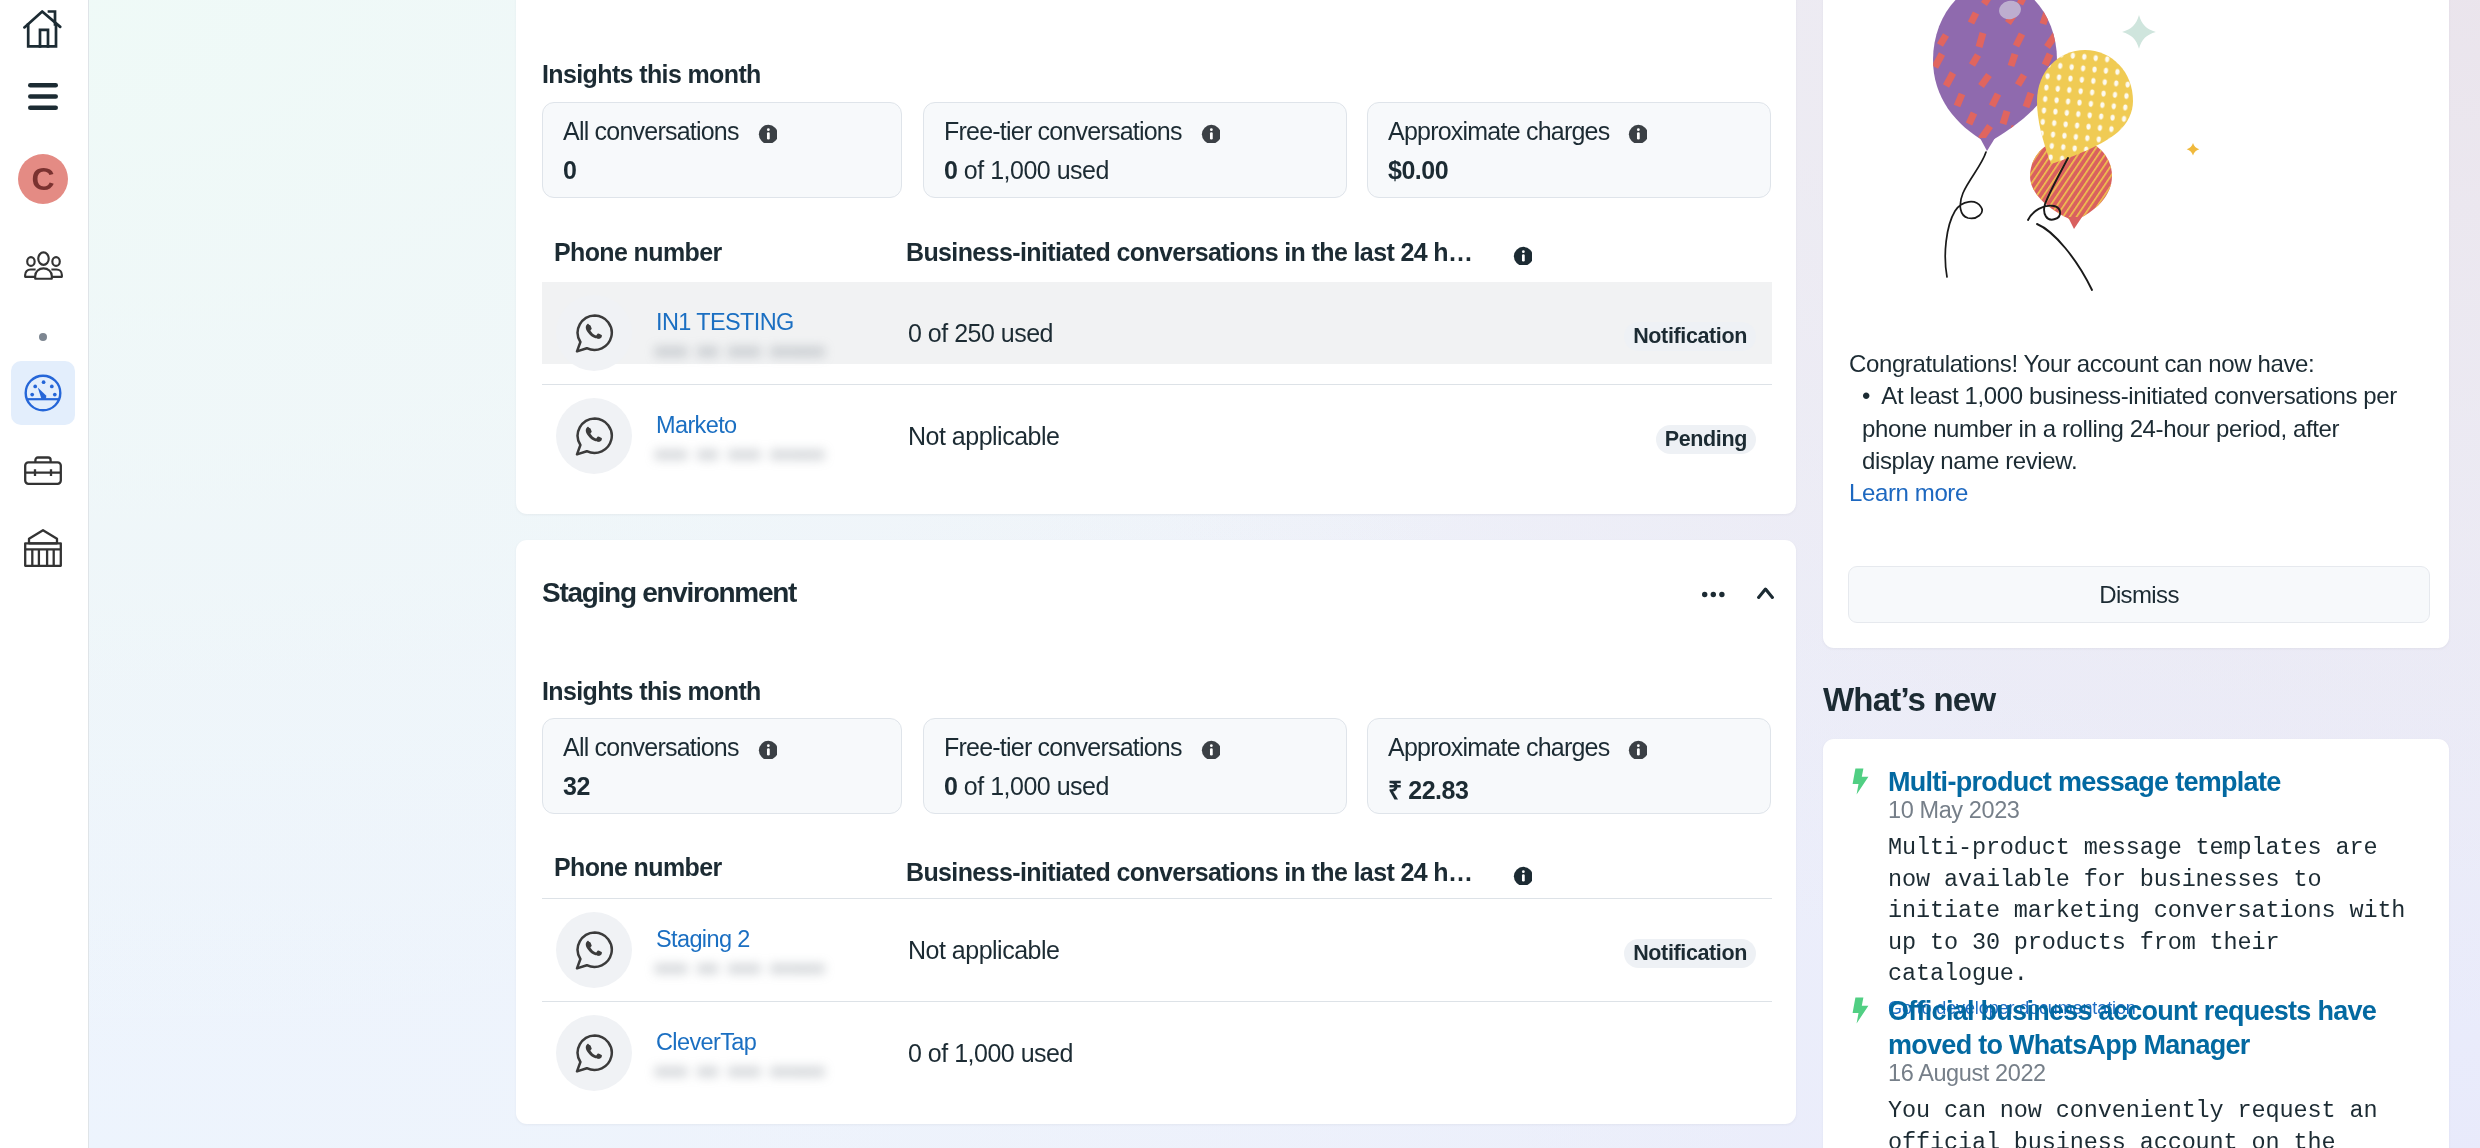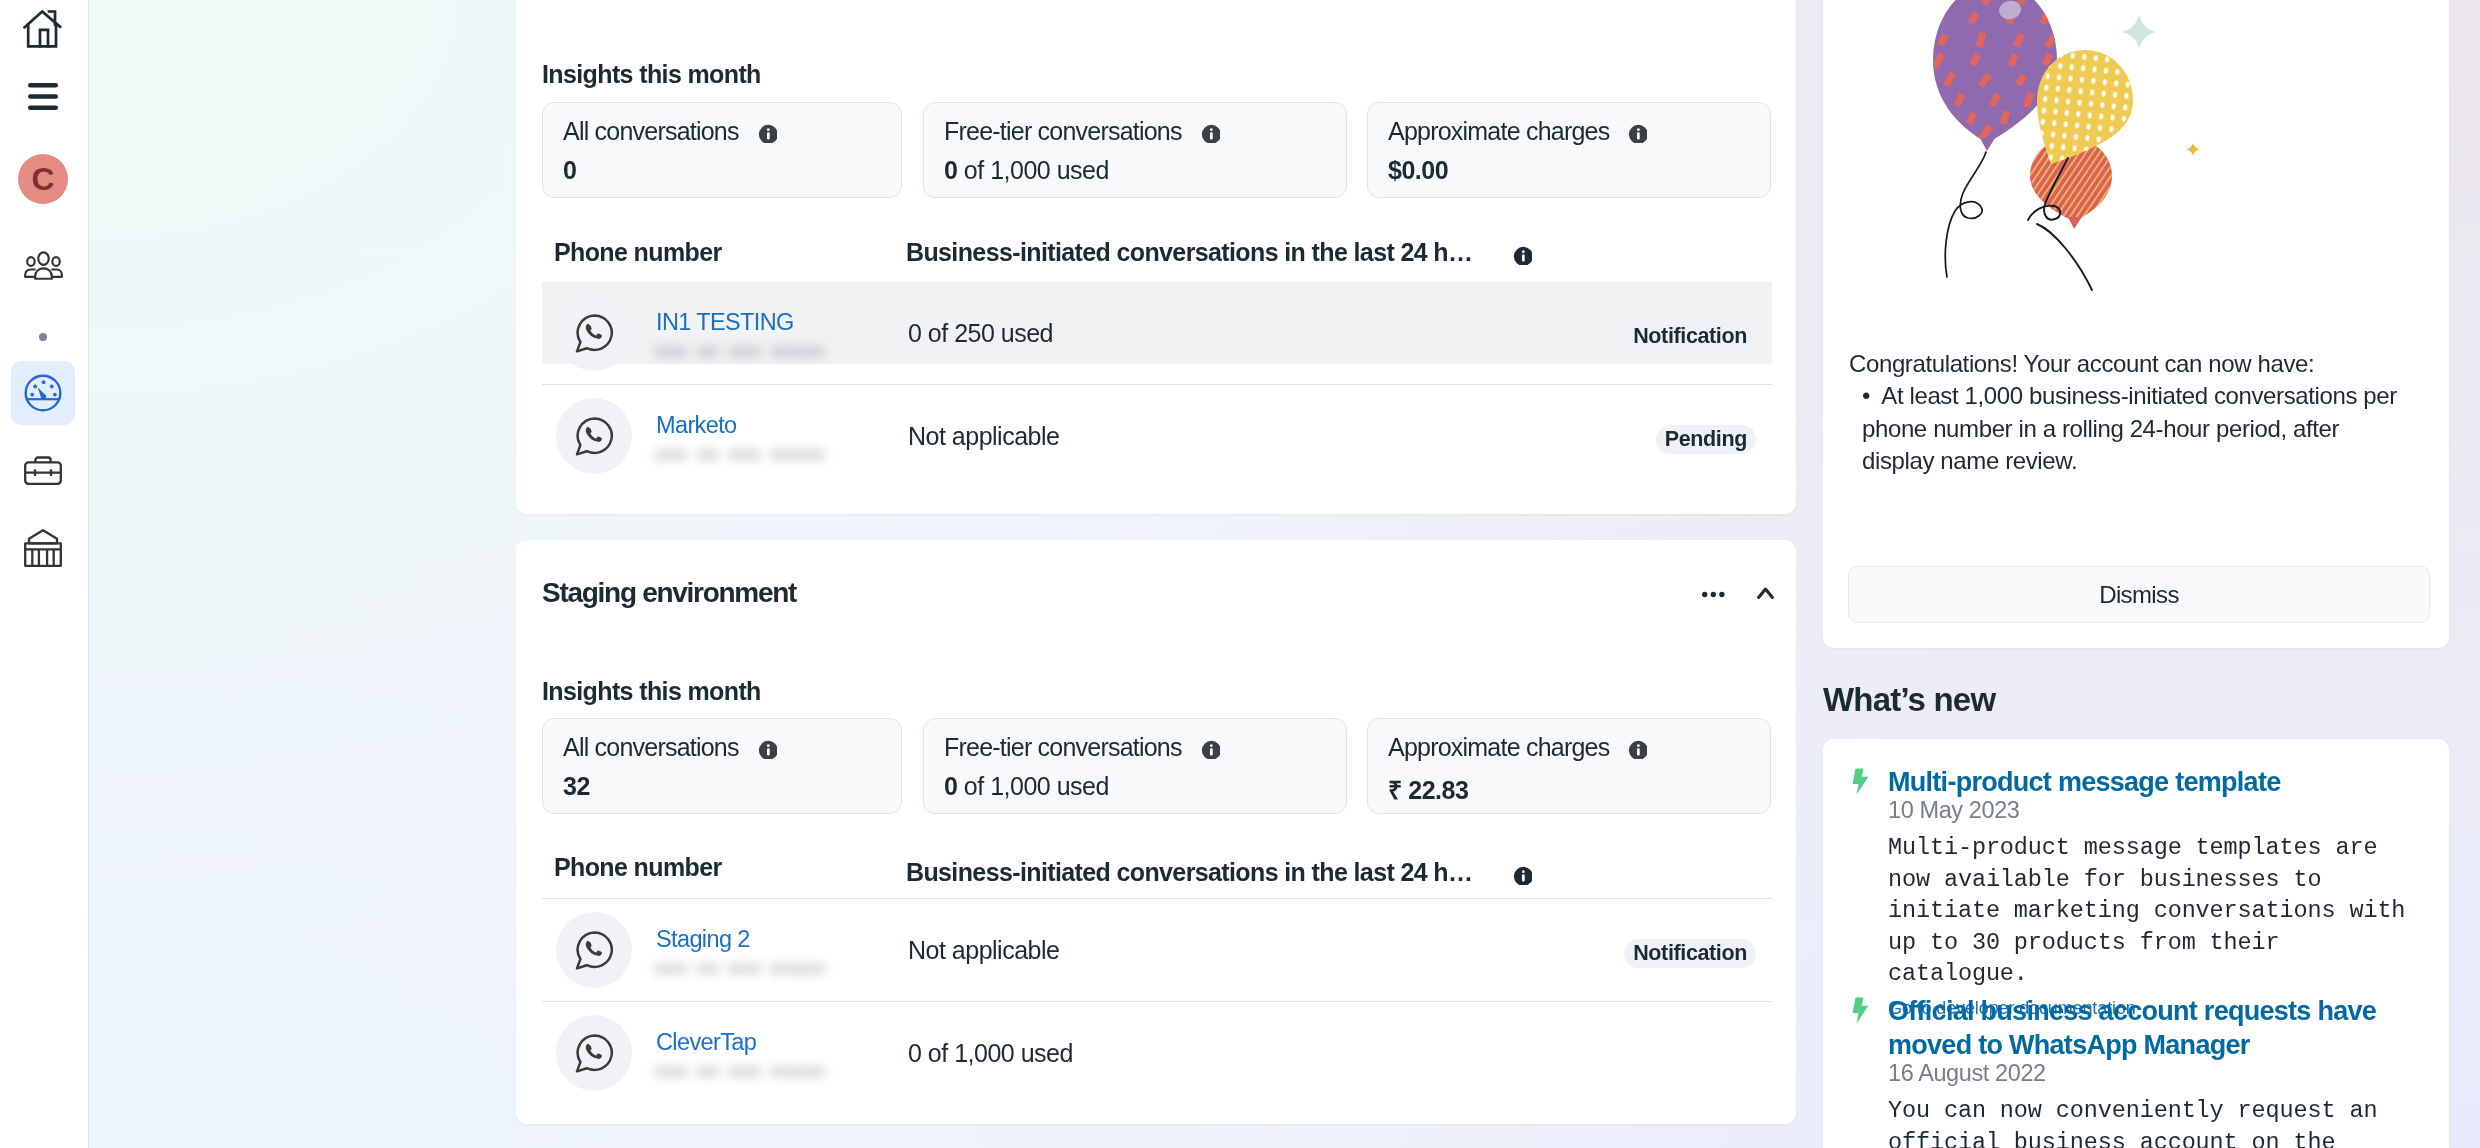--- a/index.html
+++ b/index.html
@@ -354,20 +354,21 @@
       <path d="M245 398c-7 13-18 33-23 46-3 10 2 18 10 15 7-2 7-11-1-13-10-2-22 5-26 14" fill="none" stroke="#1a1a1a" stroke-width="1.9" stroke-linecap="round"></path>
       <path d="M214 464c17 7 40 35 55 66" fill="none" stroke="#1a1a1a" stroke-width="1.9" stroke-linecap="round"></path>
 
       <path d="M316 255c2.6 9.5 7.4 14.3 16.9 16.9-9.5 2.6-14.3 7.4-16.9 16.9-2.6-9.5-7.4-14.3-16.9-16.9 9.5-2.6 14.3-7.4 16.9-16.9z" fill="#cfe5dd"></path>
       <path d="M370 383c1.1 3.4 2.9 5.2 6.3 6.3-3.4 1.1-5.2 2.9-6.3 6.3-1.1-3.4-2.9-5.2-6.3-6.3 3.4-1.1 5.2-2.9 6.3-6.3z" fill="#f0b93c"></path>
     </svg>
 
     <div class="promo-text" style="top:588px;width:556px">
       <div>Congratulations! Your account can now have:</div>
       <div style="padding-left:13px;text-indent:0px">•&nbsp; <span>At least 1,000 business-initiated conversations per phone number in a rolling 24-hour period, after display name review.</span></div>
+      <div class="learn">Learn more</div>
     </div>
 
     <div class="dismiss" style="left:25px;top:806px;width:580px">Dismiss</div>
   </div>
 
   <div class="whats-new-h" style="left:1823px;top:681px">What’s new</div>
 
   <div class="rcard" style="left:1823px;top:739px;width:626px;height:500px;overflow:hidden">
     <div style="position:absolute;left:16px;top:26px;width:590px;padding-right:0">
       <div style="position:absolute;left:13px;top:3px">

